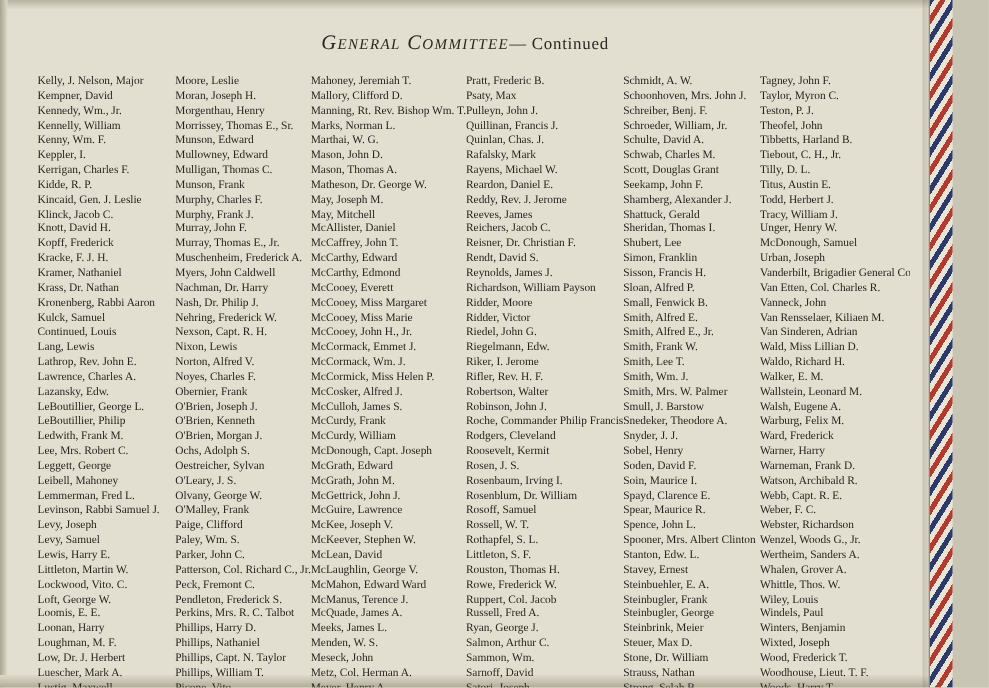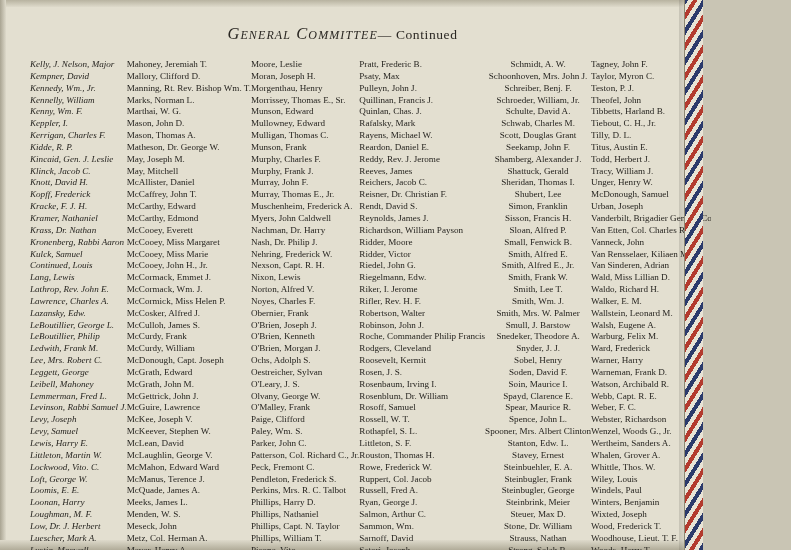--- a/index.html
+++ b/index.html
@@ -8,21 +8,21 @@
   }
   body {
     width: 791px;
     height: 550px;
     overflow: hidden;
     background: #c9c5b4;
     font-family: "Liberation Serif", serif;
   }
   .page {
     position: relative;
-    width: 703px;
+    width: 762px;
     height: 550px;
     background: #dedacb;
     box-sizing: border-box;
   }
   
   .edge-stripe {
     position: absolute;
     top: 0;
     right: 0;
     width: 18px;
@@ -97,25 +97,25 @@
     bottom: 6px;
     display: flex;
     justify-content: space-between;
   }
   .col {
     font-size: 9.1px;
     line-height: 11.85px;
     color: #211f1b;
     white-space: nowrap;
   }
-  .col-0 { width: 132px; font-style: italic; }
+  .col-0 { width: 132px; }
   .col-1 { width: 128px; }
   .col-2 { width: 126px; }
   .col-3 { width: 142px; }
-  .col-4 { width: 131px; text-align: center; }
+  .col-4 { width: 131px; }
   .col-5 { width: 120px; }
   .name {
     display: block;
     overflow: hidden;
     text-overflow: clip;
   }
 </style>
 </head>
 <body>
 
@@ -167,20 +167,64 @@
           <span class="name">Littleton, Martin W.</span>
           <span class="name">Lockwood, Vito. C.</span>
           <span class="name">Loft, George W.</span>
           <span class="name">Loomis, E. E.</span>
           <span class="name">Loonan, Harry</span>
           <span class="name">Loughman, M. F.</span>
           <span class="name">Low, Dr. J. Herbert</span>
           <span class="name">Luescher, Mark A.</span>
           <span class="name">Lustig, Maxwell</span>
         </div>
+      <div class="col col-2">
+          <span class="name">Moore, Leslie</span>
+          <span class="name">Moran, Joseph H.</span>
+          <span class="name">Morgenthau, Henry</span>
+          <span class="name">Morrissey, Thomas E., Sr.</span>
+          <span class="name">Munson, Edward</span>
+          <span class="name">Mullowney, Edward</span>
+          <span class="name">Mulligan, Thomas C.</span>
+          <span class="name">Munson, Frank</span>
+          <span class="name">Murphy, Charles F.</span>
+          <span class="name">Murphy, Frank J.</span>
+          <span class="name">Murray, John F.</span>
+          <span class="name">Murray, Thomas E., Jr.</span>
+          <span class="name">Muschenheim, Frederick A.</span>
+          <span class="name">Myers, John Caldwell</span>
+          <span class="name">Nachman, Dr. Harry</span>
+          <span class="name">Nash, Dr. Philip J.</span>
+          <span class="name">Nehring, Frederick W.</span>
+          <span class="name">Nexson, Capt. R. H.</span>
+          <span class="name">Nixon, Lewis</span>
+          <span class="name">Norton, Alfred V.</span>
+          <span class="name">Noyes, Charles F.</span>
+          <span class="name">Obernier, Frank</span>
+          <span class="name">O'Brien, Joseph J.</span>
+          <span class="name">O'Brien, Kenneth</span>
+          <span class="name">O'Brien, Morgan J.</span>
+          <span class="name">Ochs, Adolph S.</span>
+          <span class="name">Oestreicher, Sylvan</span>
+          <span class="name">O'Leary, J. S.</span>
+          <span class="name">Olvany, George W.</span>
+          <span class="name">O'Malley, Frank</span>
+          <span class="name">Paige, Clifford</span>
+          <span class="name">Paley, Wm. S.</span>
+          <span class="name">Parker, John C.</span>
+          <span class="name">Patterson, Col. Richard C., Jr.</span>
+          <span class="name">Peck, Fremont C.</span>
+          <span class="name">Pendleton, Frederick S.</span>
+          <span class="name">Perkins, Mrs. R. C. Talbot</span>
+          <span class="name">Phillips, Harry D.</span>
+          <span class="name">Phillips, Nathaniel</span>
+          <span class="name">Phillips, Capt. N. Taylor</span>
+          <span class="name">Phillips, William T.</span>
+          <span class="name">Picone, Vito</span>
+        </div>
       <div class="col col-1">
           <span class="name">Mahoney, Jeremiah T.</span>
           <span class="name">Mallory, Clifford D.</span>
           <span class="name">Manning, Rt. Rev. Bishop Wm. T.</span>
           <span class="name">Marks, Norman L.</span>
           <span class="name">Marthai, W. G.</span>
           <span class="name">Mason, John D.</span>
           <span class="name">Mason, Thomas A.</span>
           <span class="name">Matheson, Dr. George W.</span>
           <span class="name">May, Joseph M.</span>
@@ -211,64 +255,20 @@
           <span class="name">McLaughlin, George V.</span>
           <span class="name">McMahon, Edward Ward</span>
           <span class="name">McManus, Terence J.</span>
           <span class="name">McQuade, James A.</span>
           <span class="name">Meeks, James L.</span>
           <span class="name">Menden, W. S.</span>
           <span class="name">Meseck, John</span>
           <span class="name">Metz, Col. Herman A.</span>
           <span class="name">Meyer, Henry A.</span>
         </div>
-      <div class="col col-2">
-          <span class="name">Moore, Leslie</span>
-          <span class="name">Moran, Joseph H.</span>
-          <span class="name">Morgenthau, Henry</span>
-          <span class="name">Morrissey, Thomas E., Sr.</span>
-          <span class="name">Munson, Edward</span>
-          <span class="name">Mullowney, Edward</span>
-          <span class="name">Mulligan, Thomas C.</span>
-          <span class="name">Munson, Frank</span>
-          <span class="name">Murphy, Charles F.</span>
-          <span class="name">Murphy, Frank J.</span>
-          <span class="name">Murray, John F.</span>
-          <span class="name">Murray, Thomas E., Jr.</span>
-          <span class="name">Muschenheim, Frederick A.</span>
-          <span class="name">Myers, John Caldwell</span>
-          <span class="name">Nachman, Dr. Harry</span>
-          <span class="name">Nash, Dr. Philip J.</span>
-          <span class="name">Nehring, Frederick W.</span>
-          <span class="name">Nexson, Capt. R. H.</span>
-          <span class="name">Nixon, Lewis</span>
-          <span class="name">Norton, Alfred V.</span>
-          <span class="name">Noyes, Charles F.</span>
-          <span class="name">Obernier, Frank</span>
-          <span class="name">O'Brien, Joseph J.</span>
-          <span class="name">O'Brien, Kenneth</span>
-          <span class="name">O'Brien, Morgan J.</span>
-          <span class="name">Ochs, Adolph S.</span>
-          <span class="name">Oestreicher, Sylvan</span>
-          <span class="name">O'Leary, J. S.</span>
-          <span class="name">Olvany, George W.</span>
-          <span class="name">O'Malley, Frank</span>
-          <span class="name">Paige, Clifford</span>
-          <span class="name">Paley, Wm. S.</span>
-          <span class="name">Parker, John C.</span>
-          <span class="name">Patterson, Col. Richard C., Jr.</span>
-          <span class="name">Peck, Fremont C.</span>
-          <span class="name">Pendleton, Frederick S.</span>
-          <span class="name">Perkins, Mrs. R. C. Talbot</span>
-          <span class="name">Phillips, Harry D.</span>
-          <span class="name">Phillips, Nathaniel</span>
-          <span class="name">Phillips, Capt. N. Taylor</span>
-          <span class="name">Phillips, William T.</span>
-          <span class="name">Picone, Vito</span>
-        </div>
       <div class="col col-3">
           <span class="name">Pratt, Frederic B.</span>
           <span class="name">Psaty, Max</span>
           <span class="name">Pulleyn, John J.</span>
           <span class="name">Quillinan, Francis J.</span>
           <span class="name">Quinlan, Chas. J.</span>
           <span class="name">Rafalsky, Mark</span>
           <span class="name">Rayens, Michael W.</span>
           <span class="name">Reardon, Daniel E.</span>
           <span class="name">Reddy, Rev. J. Jerome</span>

